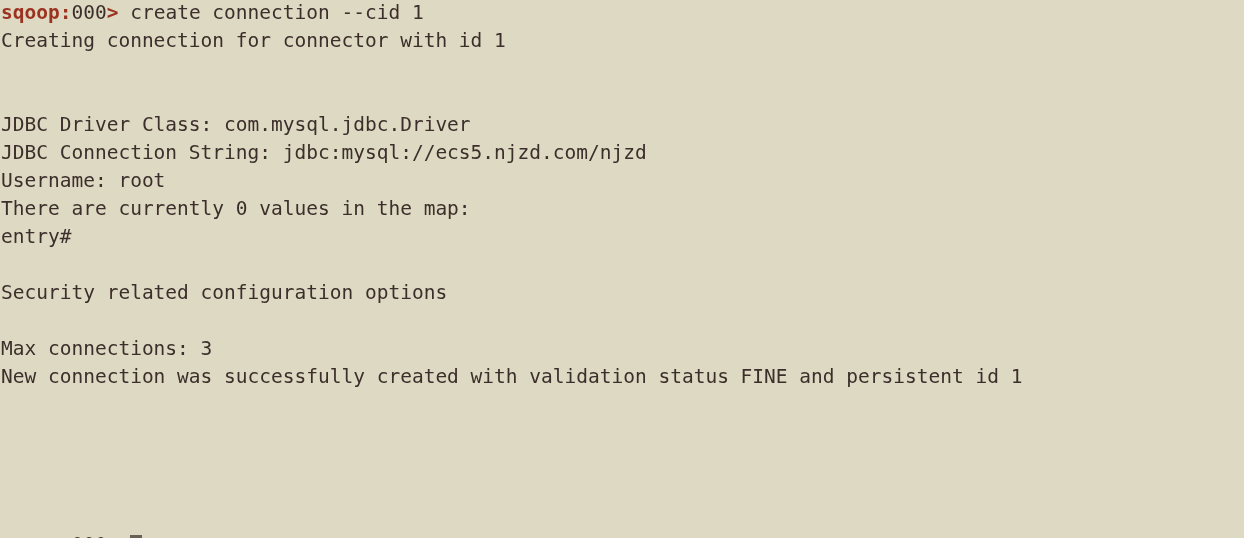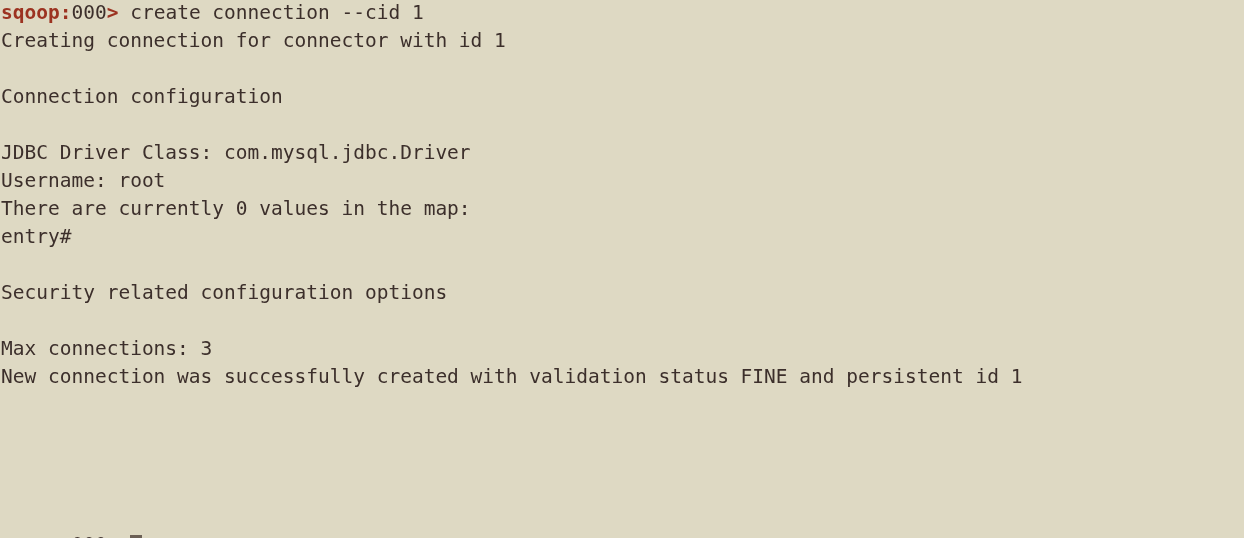--- a/index.html
+++ b/index.html
@@ -74,23 +74,23 @@
 </head>
 <body>
 
 <div id="terminal">
   <div class="screen">
 
     <div class="line"><span class="prompt-user">sqoop</span><span class="prompt-colon">:</span><span class="prompt-num">000</span><span class="prompt-gt">&gt;</span><span class="cmd"> create connection --cid 1</span></div>
 
     <div class="line">Creating connection for connector with id 1</div>
     <div class="line blank"></div>
-    <div class="line">Connection configuration</div>
     <div class="line blank"></div>
     <div class="line">JDBC Driver Class: com.mysql.jdbc.Driver</div>
+    <div class="line">JDBC Connection String: jdbc:mysql://ecs5.njzd.com/njzd</div>
     <div class="line">Username: root</div>
     <div class="line">There are currently 0 values in the map:</div>
     <div class="line">entry#</div>
     <div class="line blank"></div>
     <div class="line">Security related configuration options</div>
     <div class="line blank"></div>
     <div class="line">Max connections: 3</div>
     <div class="line">New connection was successfully created with validation status FINE and persistent id 1</div>
   </div>
 

